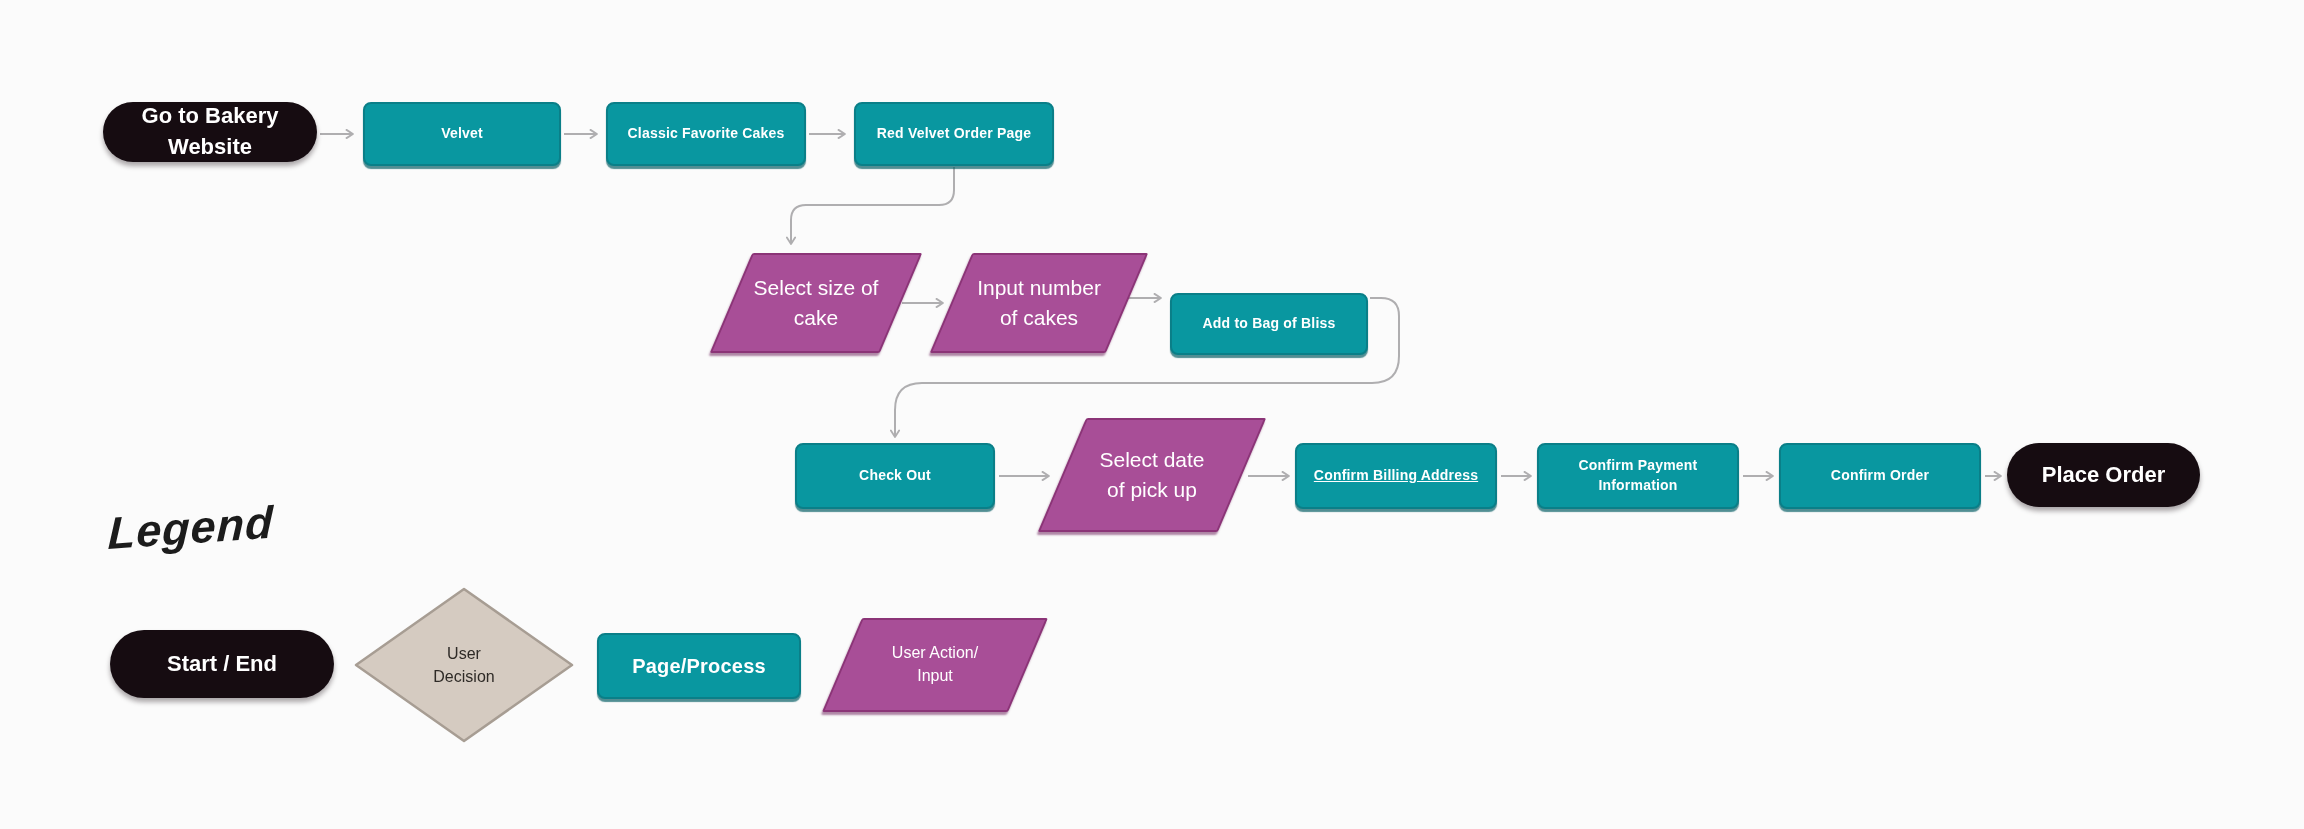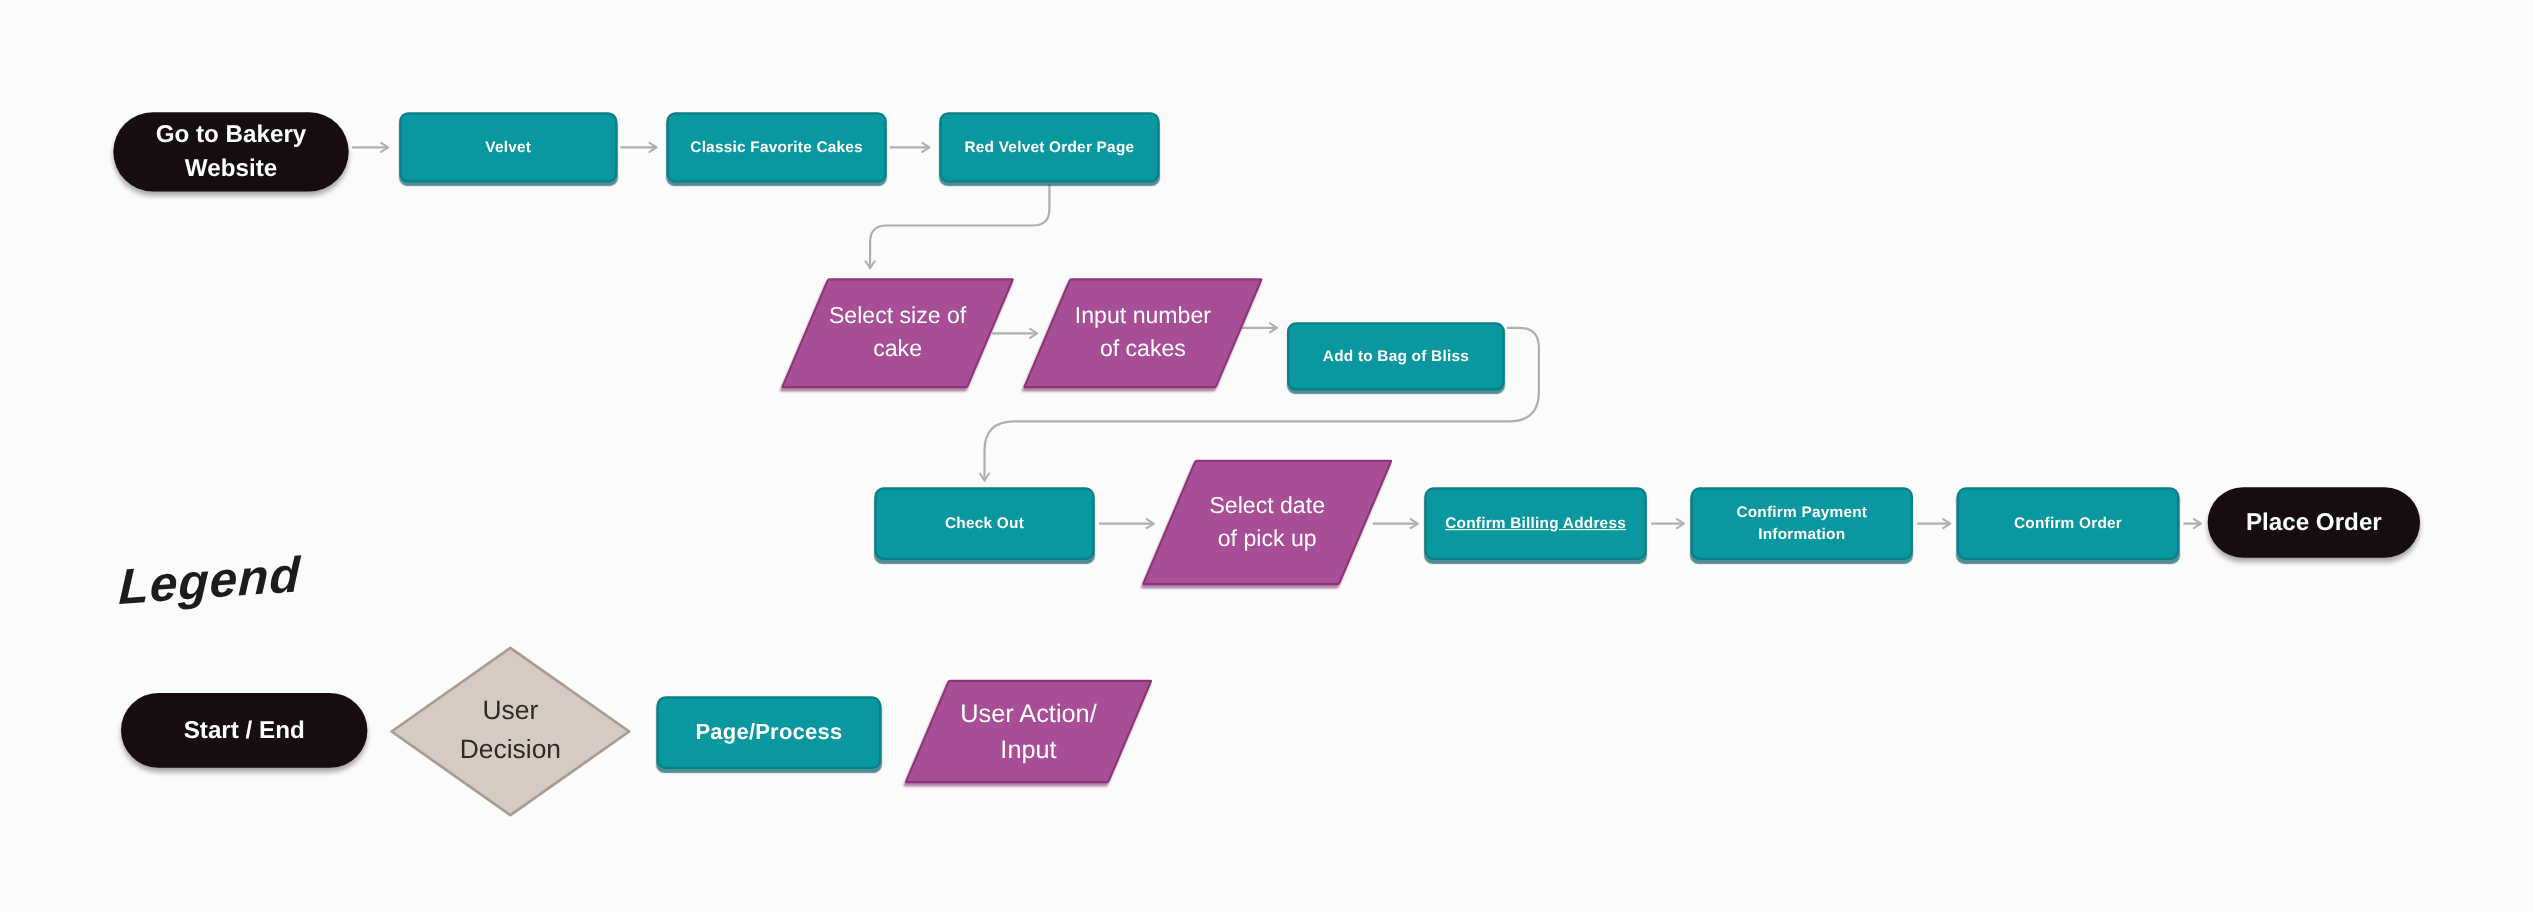--- a/index.html
+++ b/index.html
@@ -42,24 +42,24 @@
   .para .label{
     position:absolute;inset:0;display:flex;align-items:center;justify-content:center;
     color:#ffffff;font-size:21px;font-weight:500;text-align:center;
     white-space:pre-line;line-height:1.42;
   }
   
   .diamond{position:absolute;}
   .diamond svg{position:absolute;left:0;top:0;}
   .diamond .label{
     position:absolute;inset:0;display:flex;align-items:center;justify-content:center;
-    color:#2e2a26;font-size:24px;text-align:center;white-space:pre-line;line-height:1.45;
+    color:#2e2a26;font-size:16px;text-align:center;white-space:pre-line;line-height:1.45;
   }
   
-  #n0{left:103px;top:102px;width:214px;height:72px;justify-content:flex-end;}
+  #n0{left:103px;top:102px;width:214px;height:60px;justify-content:flex-end;}
   #n1{left:363px;top:102px;width:198px;height:64px;}
   #n2{left:606px;top:102px;width:200px;height:64px;}
   #n3{left:854px;top:102px;width:200px;height:64px;}
   #n4{left:710px;top:253px;width:212px;height:100px;}
   #n5{left:930px;top:253px;width:218px;height:100px;}
   #n6{left:1170px;top:267px;width:198px;height:62px;margin-top:26px;}
   #n7{left:795px;top:443px;width:200px;height:66px;}
   #n8{left:1038px;top:418px;width:228px;height:114px;}
   #n9{left:1295px;top:443px;width:202px;height:66px;text-decoration:underline;}
   #n10{left:1537px;top:443px;width:202px;height:66px;}
@@ -73,21 +73,21 @@
   #legend-title{
     position:absolute;left:108px;top:508px;color:#1c1c1c;
     font-size:45px;font-style:italic;font-weight:700;letter-spacing:1px;
     transform:rotate(-4deg) skewX(-6deg);transform-origin:left center;
   }
   #l0{left:110px;top:630px;width:224px;height:68px;border-radius:34px;}
   #l1{left:352px;top:586px;width:224px;height:158px;}
   #l2{left:597px;top:633px;width:204px;height:66px;}
   #l3{left:822px;top:618px;width:226px;height:94px;}
   #l3 .bg{left:20px;right:20px;}
-  #l3 .label{font-size:23px;}
+  #l3 .label{font-size:16px;}
 </style>
 </head>
 <body>
 
 <div id="canvas">
 
   <svg class="connector-layer" width="2304" height="829" viewBox="0 0 2304 829">
     <defs>
       <marker id="arrow" viewBox="0 0 12 12" refX="8" refY="6" markerWidth="11" markerHeight="11" orient="auto" markerUnits="userSpaceOnUse">
         <path d="M2 1.5 L9 6 L2 10.5" fill="none" stroke="#afaeb0" stroke-width="2" stroke-linecap="round" stroke-linejoin="round"></path>

